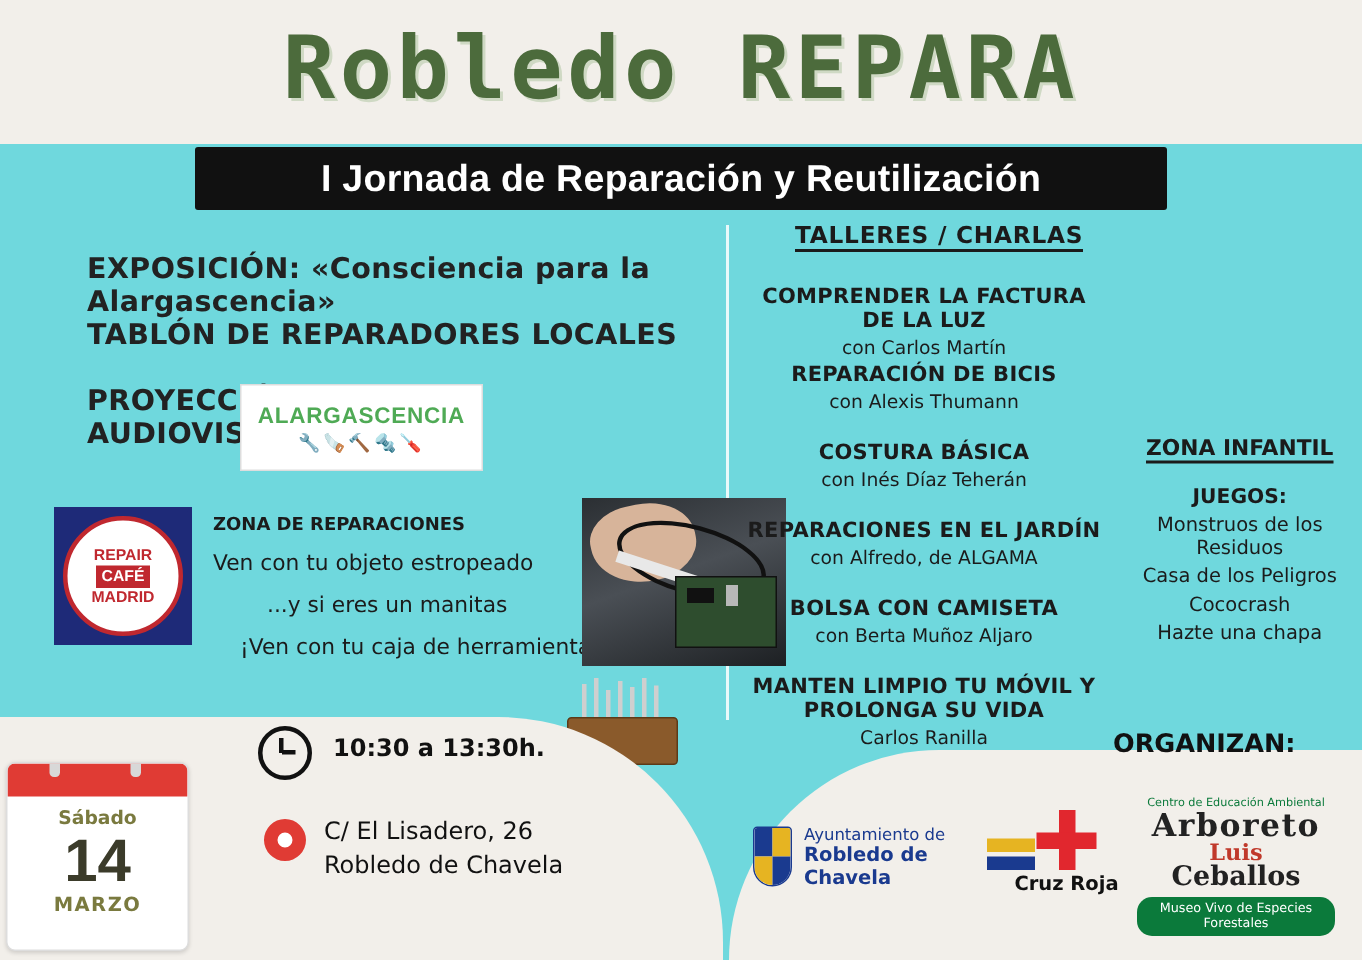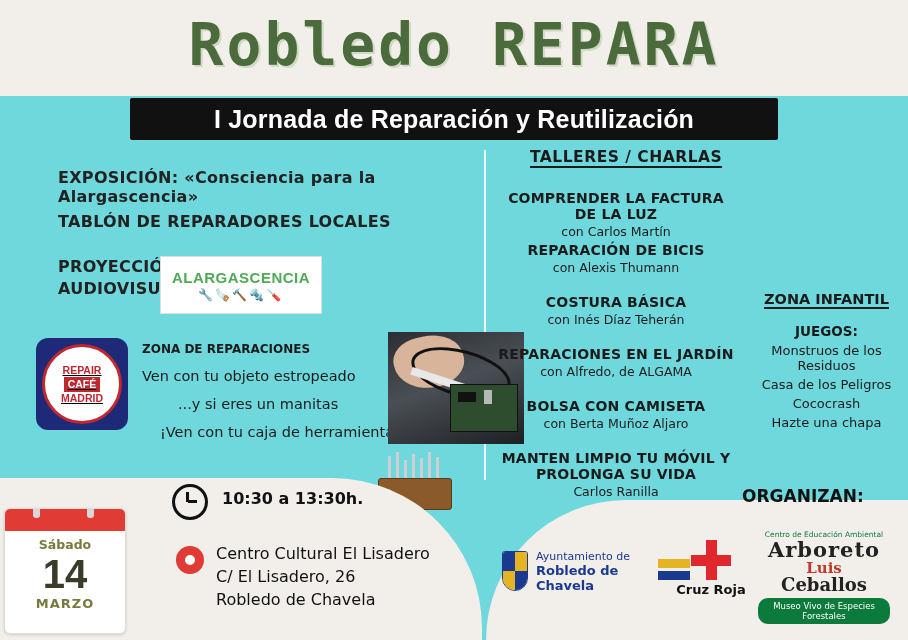--- a/index.html
+++ b/index.html
@@ -47,43 +47,43 @@
   }
   
   .vdivider{
     position:absolute;left:484px;top:150px;width:2px;height:330px;
     background:#ffffff;opacity:.85;
   }
   
   .left-col{position:absolute;left:42px;top:160px;width:440px;}
   .lline{
     font-family:"DejaVu Sans", sans-serif;
-    font-size:16px;color:#222;font-weight:600;
+    font-size:19px;color:#222;font-weight:600;
     letter-spacing:.3px;
   }
   .l1{position:absolute;left:16px;top:8px;}
   .l2{position:absolute;left:16px;top:52px;}
   .l3{position:absolute;left:16px;top:96px;line-height:22px;}
   .alarg{
     position:absolute;left:118px;top:96px;
     width:160px;height:56px;background:#fff;
     border:1px solid #ddd;
     display:flex;flex-direction:column;align-items:center;justify-content:center;
   }
   .alarg .word{
     color:#4faa55;font-weight:bold;font-size:15px;letter-spacing:.5px;
     font-family:"Liberation Sans", sans-serif;
   }
   .alarg .tools{font-size:12px;letter-spacing:2px;margin-top:2px;}
   
   .badge{
     position:absolute;left:-6px;top:178px;
     width:86px;height:86px;background:#1e2a78;
-    border:3px solid #1e2a78;border-radius:12px;
-    display:flex;align-items:center;justify-content:center;text-decoration:underline;
+    border:3px solid #1e2a78;border-radius:0;
+    display:flex;align-items:center;justify-content:center;
   }
   .badge-inner{
     width:74px;height:74px;border-radius:50%;
     background:#fff;border:3px solid #c0282f;
     display:flex;flex-direction:column;align-items:center;justify-content:center;
     line-height:13px;
   }
   .badge-inner span{font-size:10.5px;font-weight:bold;color:#c0282f;}
   .badge-inner .mid{background:#c0282f;color:#fff;padding:1px 4px;}
   .zona-rep{
@@ -397,21 +397,20 @@
   </div>
 
   <div class="clock">
     <div class="hh"></div>
     <div class="mm"></div>
   </div>
   <div class="time-text">10:30 a 13:30h.</div>
 
   <div class="pin"></div>
   <div class="addr">
-    <div>Centro Cultural El Lisadero</div>
     <div>C/ El Lisadero, 26</div>
     <div>Robledo de Chavela</div>
   </div>
 
   <div class="org-title">ORGANIZAN:</div>
 
   <div class="logo-ayto">
     <div class="shield">
       <div class="q q1"></div>
       <div class="q q2"></div>

